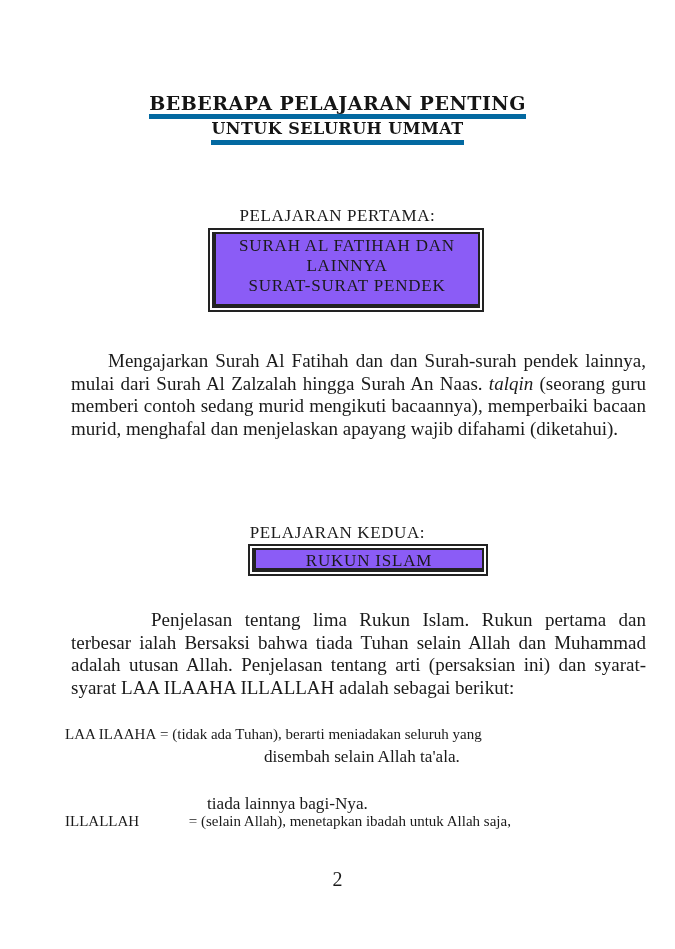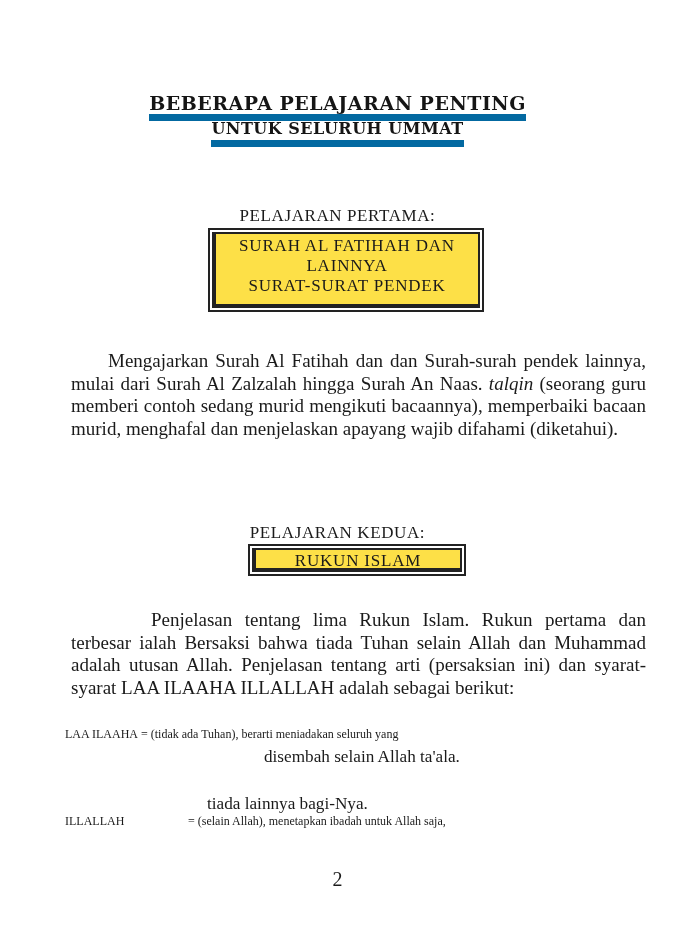--- a/index.html
+++ b/index.html
@@ -1,28 +1,28 @@
 <!DOCTYPE html>
 <html><head>
 <meta charset="utf-8">
 <style>
   html, body { margin: 0; padding: 0; background: #ffffff; }
   body { width: 675px; height: 949px; position: relative; overflow: hidden; color: #111; font-family: "Liberation Serif", serif; }
   .main-title { position: absolute; left: 0; width: 675px; text-align: center; font-family: "DejaVu Serif", serif; font-weight: 900; letter-spacing: 0.5px; color: #151515; }
-  .main-title span { display: inline-block; border-bottom: 7px solid #0369a1; padding-bottom: 0; line-height: 22px; }
+  .main-title span { display: inline-block; border-bottom: 5px solid #0369a1; padding-bottom: 0; line-height: 22px; }
   .t1 { top: 92px; font-size: 19px; }
   .t2 { top: 118px; font-size: 16px; }
   .section-label { position: absolute; left: 0; width: 675px; text-align: center; font-size: 17px; letter-spacing: 0.6px; color: #1a1a1a; }
-  .box { position: absolute; background: #fde047; border: 2px solid #222; box-shadow: 0 0 0 2px #fff, 0 0 0 4px #222; border-left-width: 4px; border-bottom-width: 4px; text-align: center; color: #1a1a1a; letter-spacing: 0.8px; font-family: Liberation Serif, serif; }
+  .box { position: absolute; background: #8b5cf6; border: 2px solid #222; box-shadow: 0 0 0 2px #fff, 0 0 0 4px #222; border-left-width: 4px; border-bottom-width: 4px; text-align: center; color: #1a1a1a; letter-spacing: 0.8px; font-family: Liberation Serif, serif; }
   .box1 { left: 212px; top: 232px; width: 268px; height: 76px; font-size: 17px; line-height: 20px; padding-top: 2px; box-sizing: border-box; }
-  .box2 { left: 252px; top: 548px; width: 210px; height: 24px; font-size: 17px; line-height: 22px; box-sizing: border-box; }
+  .box2 { left: 252px; top: 548px; width: 232px; height: 24px; font-size: 17px; line-height: 22px; box-sizing: border-box; }
   .para { position: absolute; left: 71px; width: 575px; font-size: 19px; line-height: 22.5px; text-align: justify; color: #1a1a1a; }
   .p1 { top: 350px; text-indent: 37px; }
   .p2 { top: 609px; text-indent: 80px; }
-  .def-row { position: absolute; left: 65px; width: 580px; font-size: 12px; line-height: 22.5px; color: #1a1a1a; }
+  .def-row { position: absolute; left: 65px; width: 580px; font-size: 15px; line-height: 22.5px; color: #1a1a1a; }
   .def-term { display: inline-block; }
   .def-cont { position: absolute; left: 148px; font-size: 17.2px; line-height: 22.5px; color: #1a1a1a; }
   .page-num { position: absolute; top: 868px; left: 0; width: 675px; text-align: center; font-size: 20px; color: #1a1a1a; }
   i { font-style: italic; }
 </style>
 </head>
 <body>
 
 <div class="main-title t1"><span>BEBERAPA PELAJARAN PENTING</span></div>
 <div class="main-title t2"><span>UNTUK SELURUH UMMAT</span></div>

